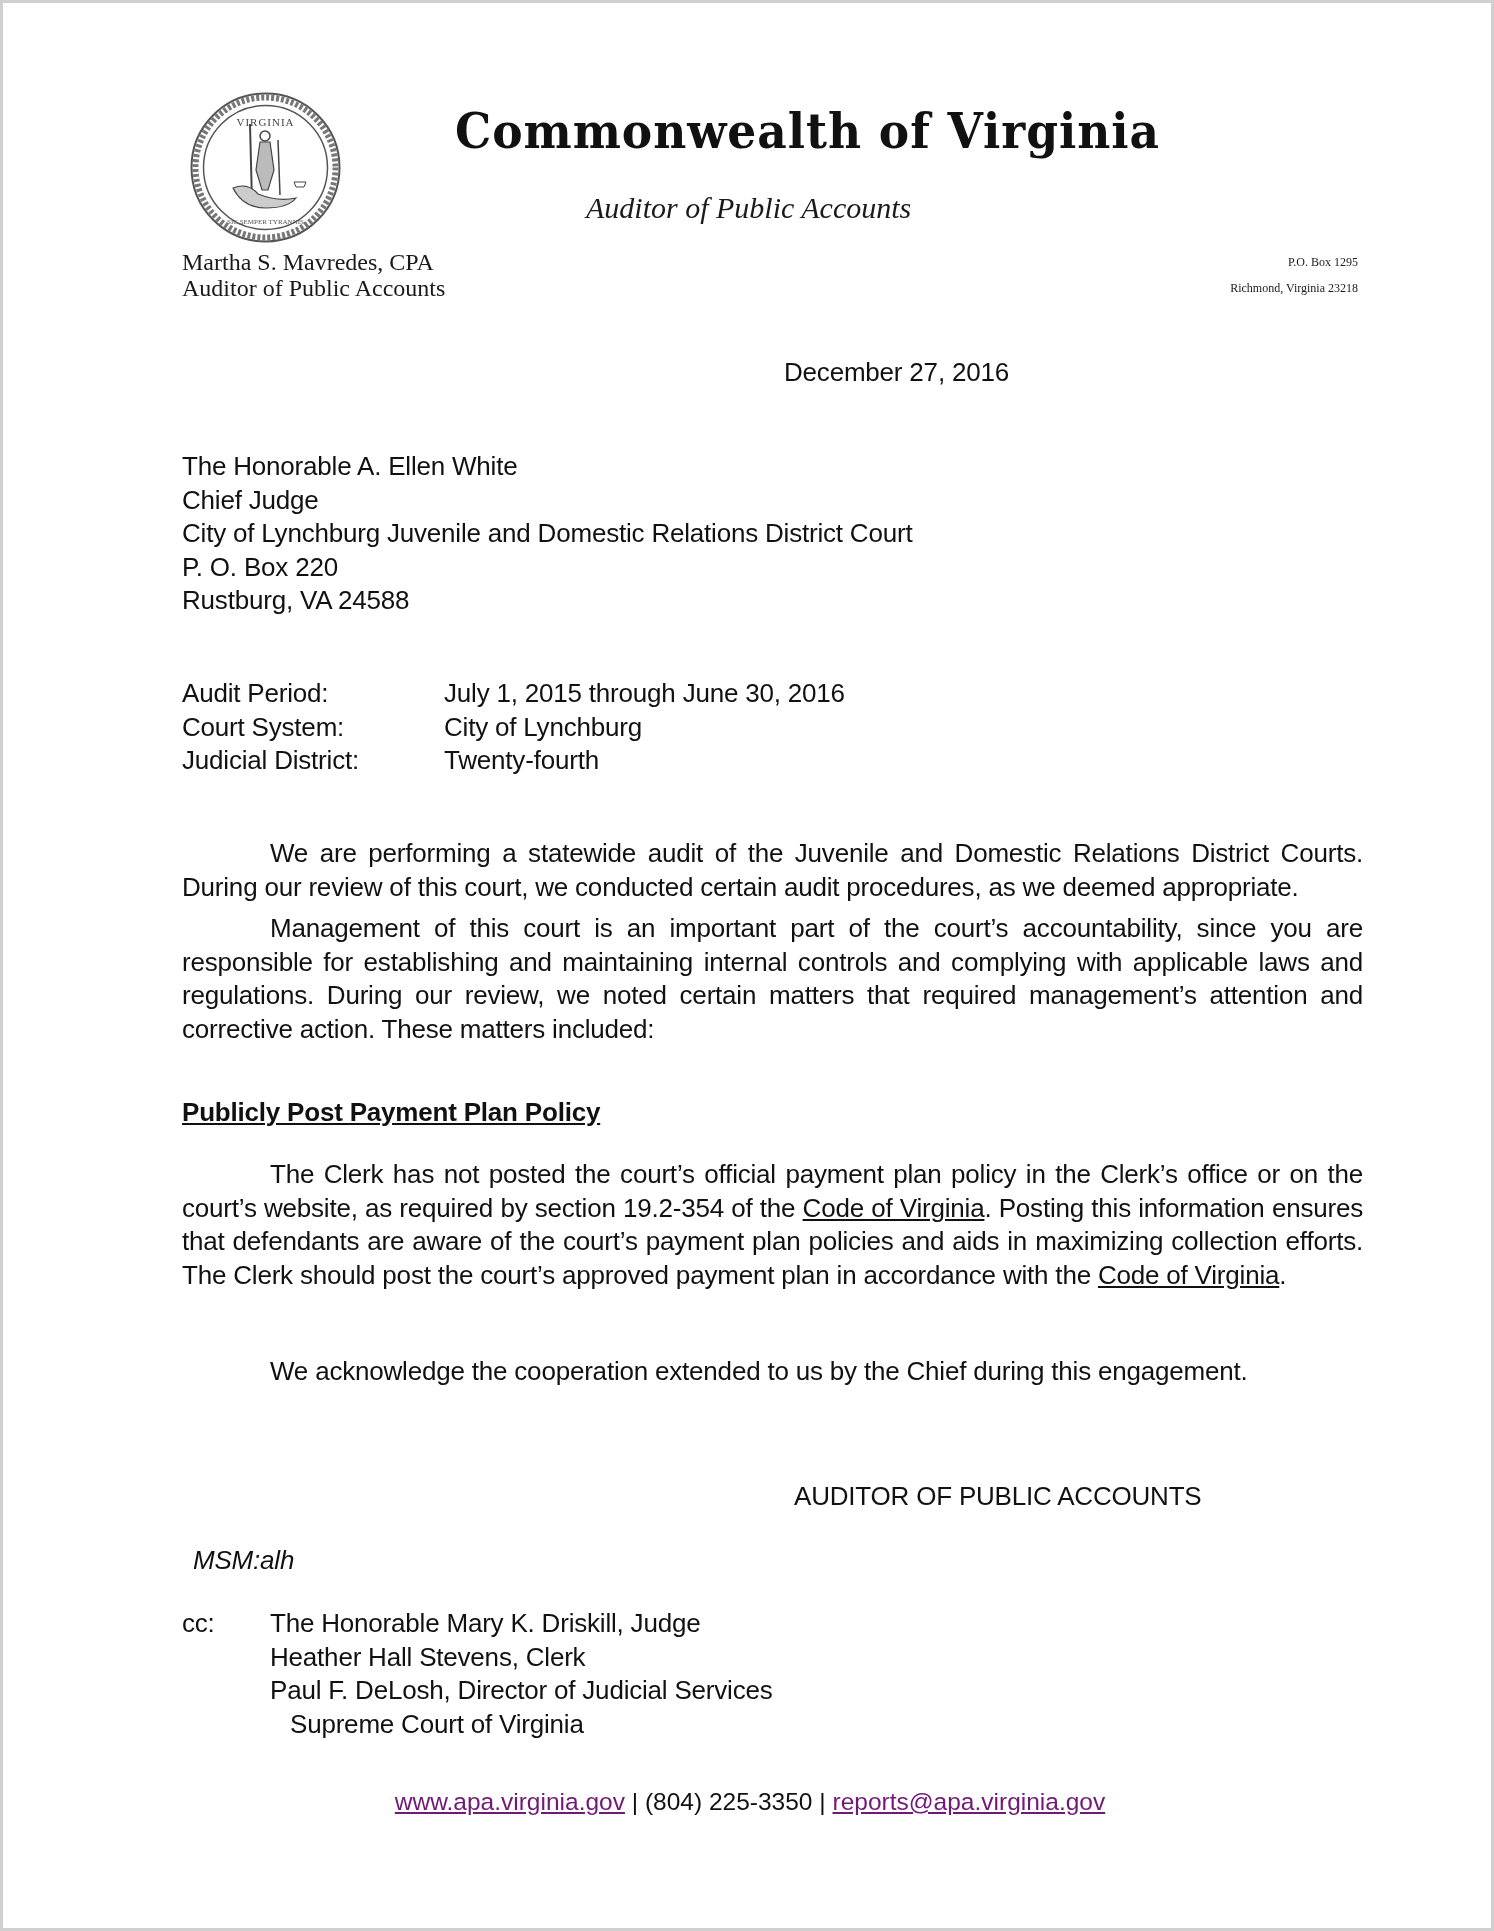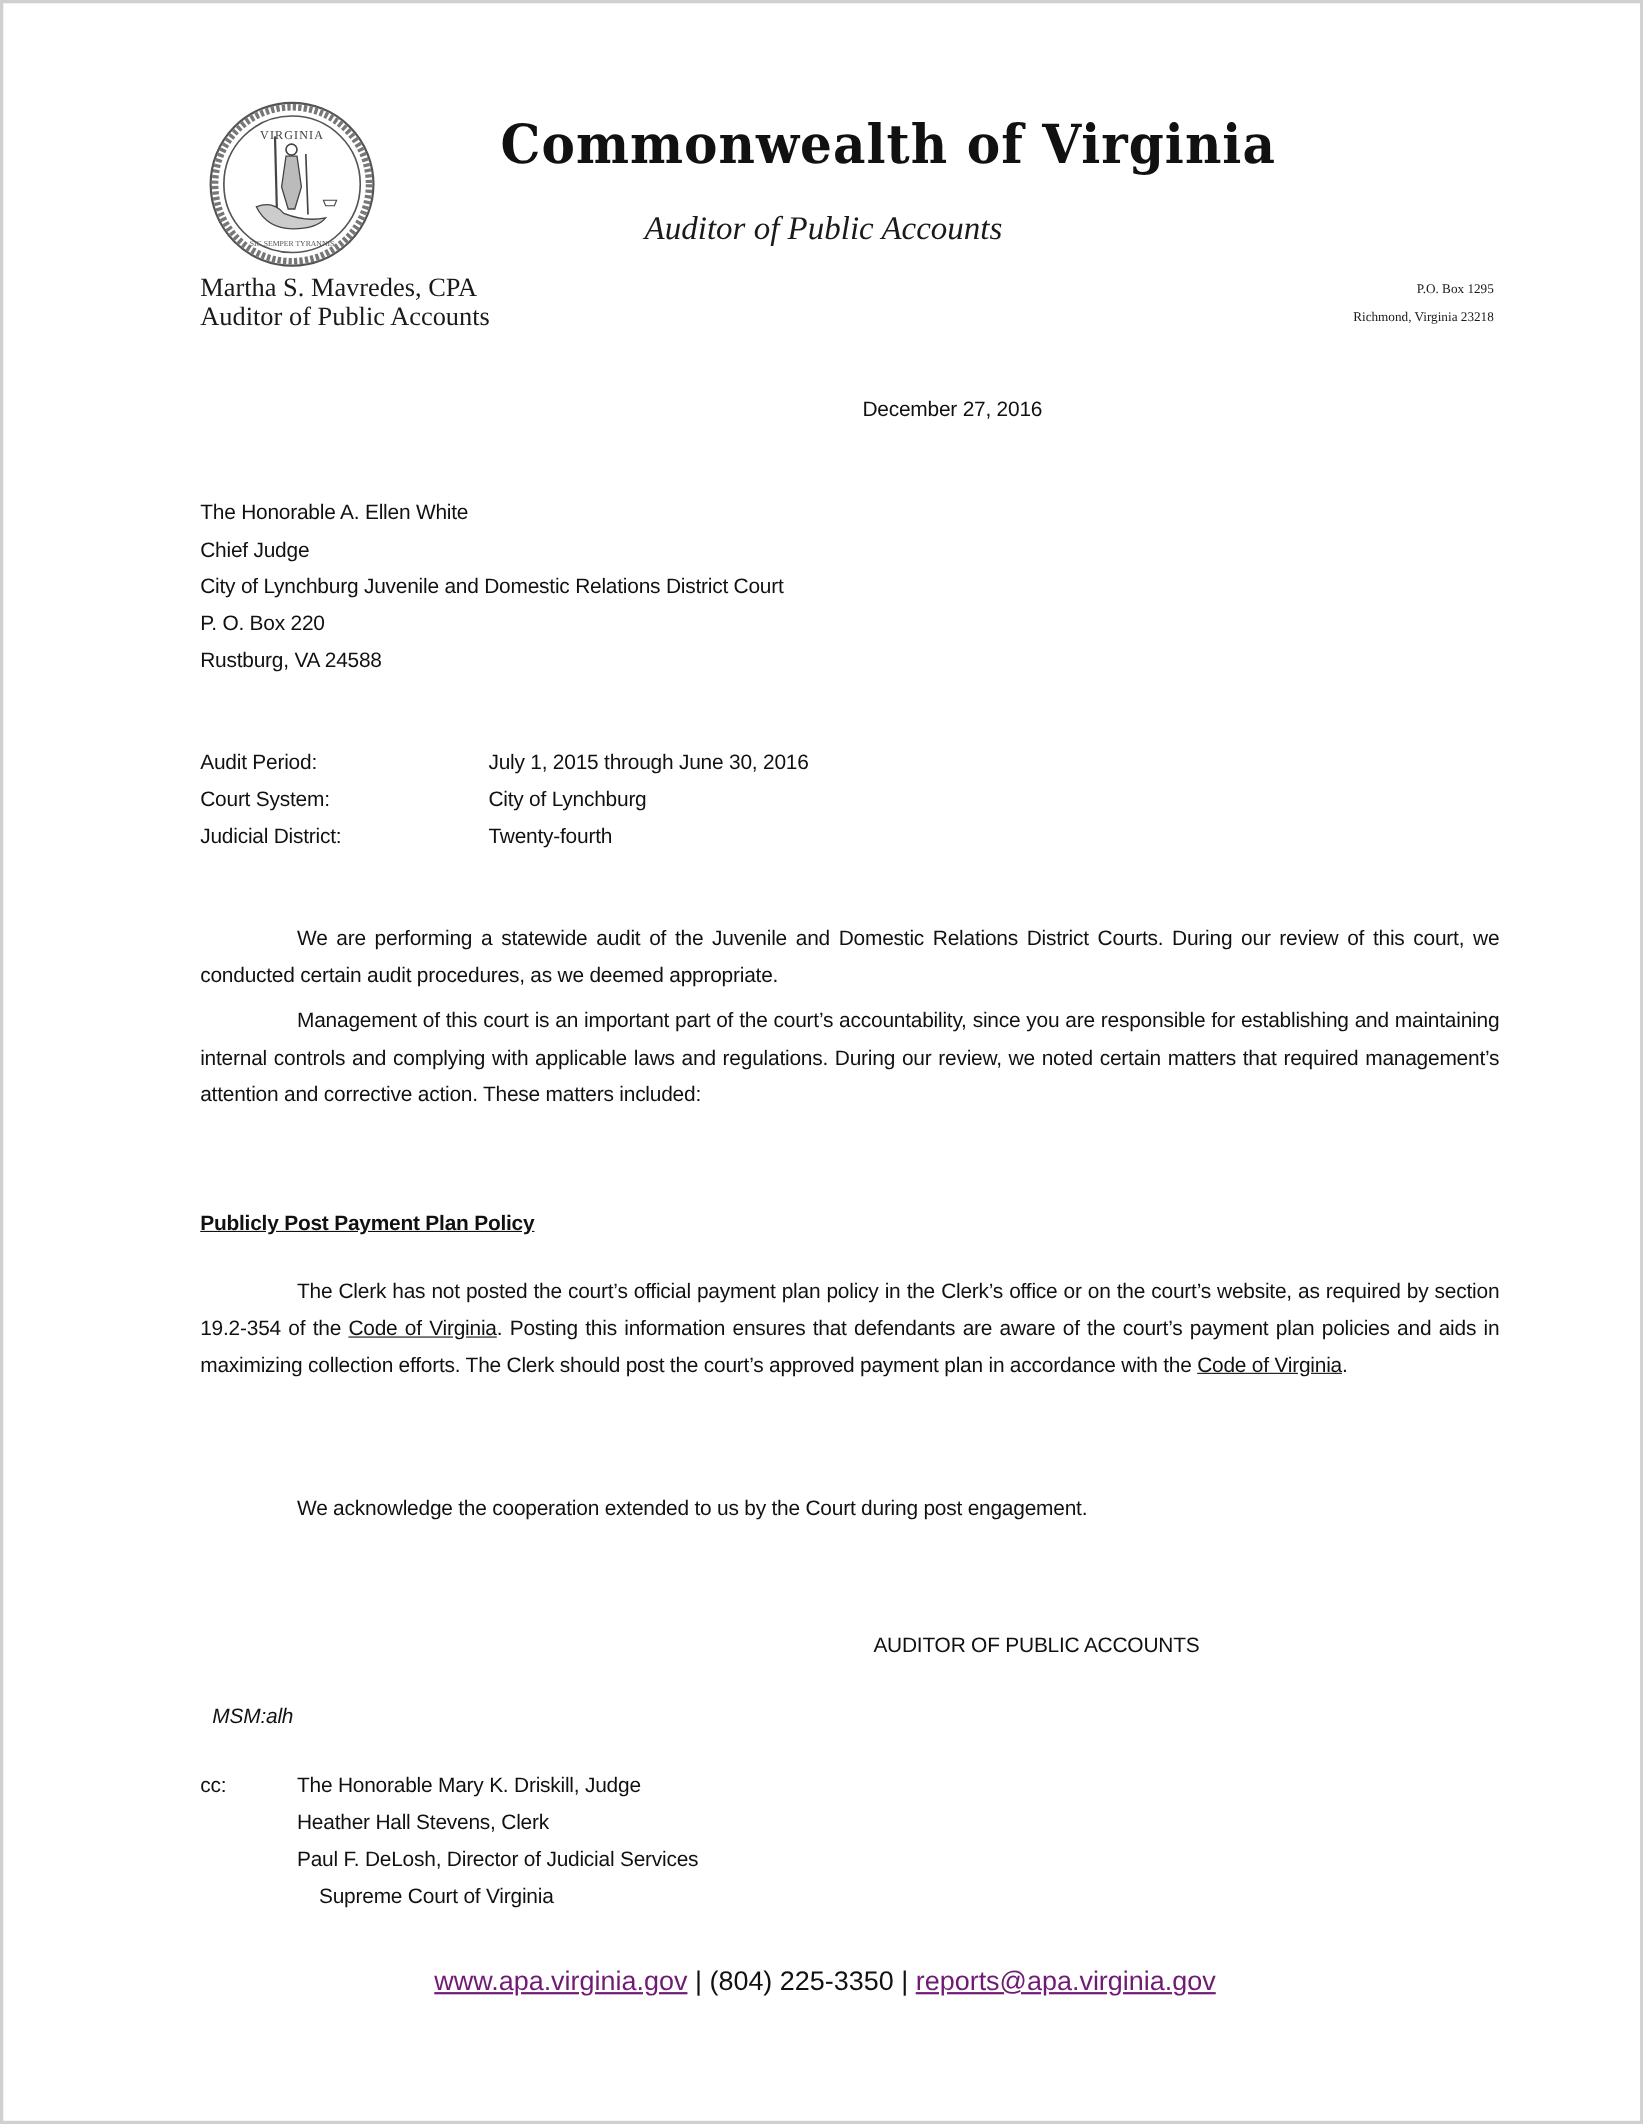--- a/index.html
+++ b/index.html
@@ -22,21 +22,21 @@
   }
   .subtitle {
     position: absolute; left: 583px; top: 187px;
     font-style: italic; font-size: 30px; line-height: 36px; white-space: nowrap;
   }
   .from-left { position: absolute; left: 179px; top: 246px; font-size: 24px; line-height: 26px; }
   .from-right { position: absolute; right: 133px; top: 246px; font-size: 12px; line-height: 26px; text-align: right; }
 
   .body-text {
     font-family: "Liberation Sans", "DejaVu Sans", sans-serif;
-    font-size: 19px; line-height: 33.5px; color: #111;
+    font-size: 26px; line-height: 33.5px; color: #111;
     letter-spacing: -0.2px;
   }
   .date { position: absolute; left: 781px; top: 353px; white-space: nowrap; }
   .addressee { position: absolute; left: 179px; top: 447px; }
   .addressee div { white-space: nowrap; }
 
   .meta { position: absolute; left: 179px; top: 674px; }
   .meta-row { display: flex; white-space: nowrap; }
   .meta-label { width: 262px; }
 
@@ -121,21 +121,21 @@
   </div>
 
   <div class="para p1 body-text"><span class="indent"></span><span>We are performing a statewide audit of the Juvenile and Domestic Relations District Courts. During our review of this court, we conducted certain audit procedures, as we deemed appropriate.</span></div>
 
   <div class="para p2 body-text"><span class="indent"></span><span>Management of this court is an important part of the court’s accountability, since you are responsible for establishing and maintaining internal controls and complying with applicable laws and regulations.  During our review, we noted certain matters that required management’s attention and corrective action.  These matters included:</span></div>
 
   <div class="heading body-text">Publicly Post Payment Plan Policy</div>
 
   <div class="para p3 body-text"><span class="indent"></span><span>The Clerk has not posted the court’s official payment plan policy in the Clerk’s office or on the court’s website, as required by section 19.2-354 of the </span><u>Code of Virginia</u><span>.  Posting this information ensures that defendants are aware of the court’s payment plan policies and aids in maximizing collection efforts.  The Clerk should post the court’s approved payment plan in accordance with the </span><u>Code of Virginia</u><span>.</span></div>
 
-  <div class="para p4 body-text"><span class="indent"></span><span>We acknowledge the cooperation extended to us by the Court during post engagement.</span></div>
+  <div class="para p4 body-text"><span class="indent"></span><span>We acknowledge the cooperation extended to us by the Chief during this engagement.</span></div>
 
   <div class="signoff body-text">AUDITOR OF PUBLIC ACCOUNTS</div>
   <div class="initials body-text">MSM:alh</div>
 
   <div class="cc body-text">
     <div class="cc-row">
       <span class="cc-label">cc:</span>
       <span>The Honorable Mary K. Driskill, Judge</span>
     </div>
     <div class="cc-row">

